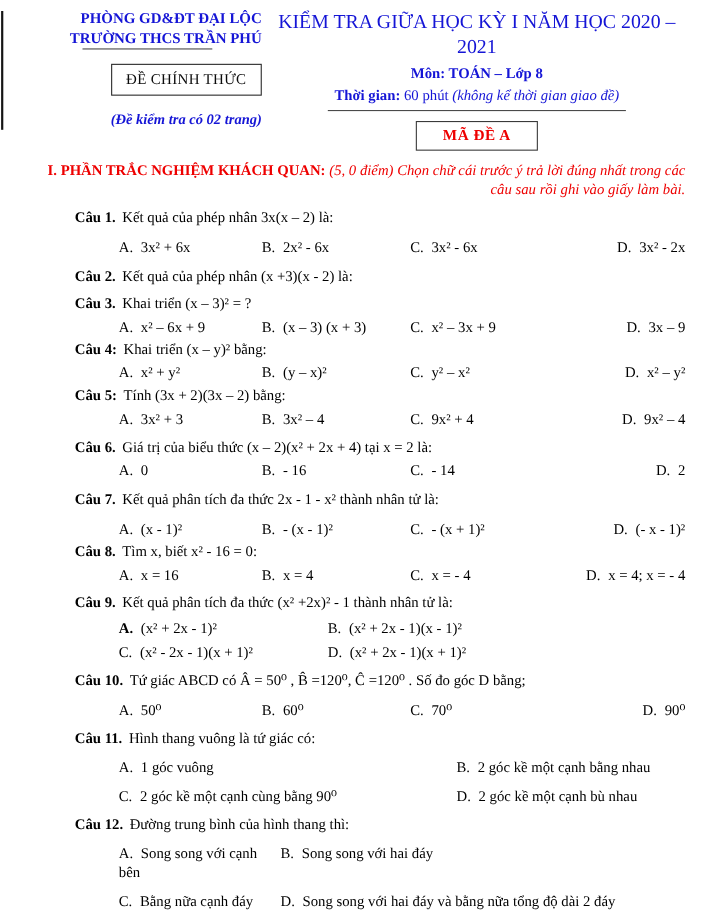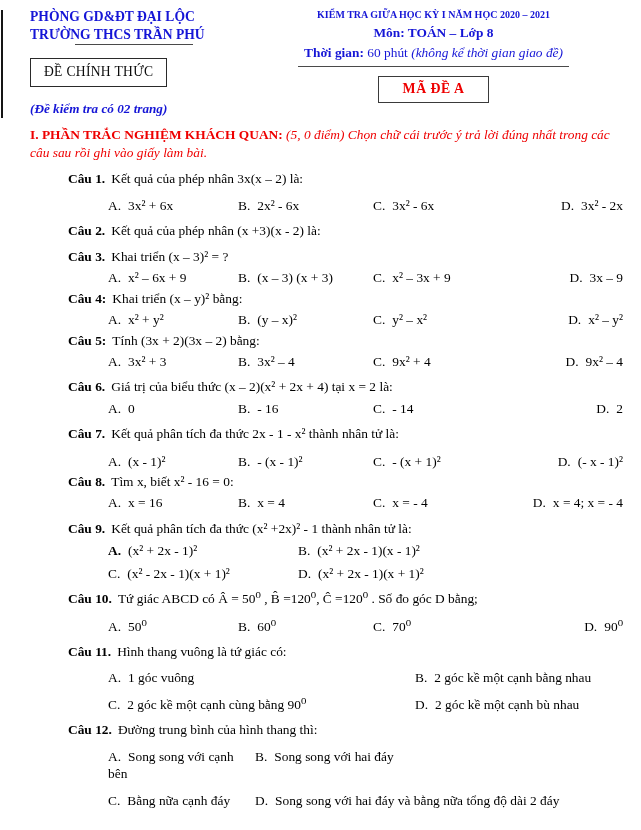--- a/index.html
+++ b/index.html
@@ -13,38 +13,38 @@
     width:641px;height:830px;background:#ffffff;
     font-family:"Liberation Serif","DejaVu Serif",serif;
     color:var(--ink);font-size:13.4px;line-height:1.3;
     position:relative;overflow:hidden;
   }
   .page{padding:8px 18px 0 30px;}
   .edge-artifact{position:absolute;left:1px;top:10px;width:2px;height:108px;background:#151515;}
 
   
   .header{display:flex;}
-  .h-left{width:208px;text-align:left;}
+  .h-left{width:208px;text-align:right;}
   .h-right{flex:1;text-align:center;padding-left:6px;}
   .b{font-weight:bold;}
   .i{font-style:italic;}
   .h-line{font-weight:bold;font-size:13.6px;color:var(--blue);}
   .school-underline{width:118px;height:0;border-top:1.6px solid #4a4a4a;margin:1px auto 0 auto;}
   .official-box{display:inline-block;border:1.8px solid #2a2a2a;padding:4px 13px 5px 13px;
     font-weight:normal;color:#0b0b0b;margin-top:13px;font-size:13.6px;letter-spacing:.3px;}
   .pages-note{color:var(--blue);font-weight:bold;font-style:italic;margin-top:13px;font-size:13.2px;}
-  .exam-title{font-weight:bold;color:var(--blue);font-size:10px;}
+  .exam-title{font-weight:normal;color:var(--blue);font-size:18px;}
   .subject-line{font-weight:bold;color:var(--blue);margin-top:3px;}
   .time-line{display:inline-block;color:var(--blue);margin-top:3px;padding:0 6px 4px 6px;
     border-bottom:1.6px solid #4a4a4a;}
   .code-box{display:inline-block;border:1.8px solid #3a3a3a;padding:3px 24px 4px 24px;
     color:var(--red);font-weight:bold;margin-top:9px;font-size:13.8px;letter-spacing:.5px;}
 
   
-  .section-head{color:var(--red);margin-top:9px;line-height:1.32;}
+  .section-head{color:var(--red);margin-top:9px;line-height:1.32;text-align:right;}
   .section-title{font-weight:bold;}
   .section-instr{font-style:italic;}
 
   
   .q{margin-top:8px;}
   .q.tight{margin-top:3px;}
   .q-label{font-weight:bold;margin-right:6px;margin-left:38px;}
   .opts4{display:flex;margin-left:78px;margin-top:4px;}
   .opts4 .c1{width:130px;}
   .opts4 .c2{width:135px;}

